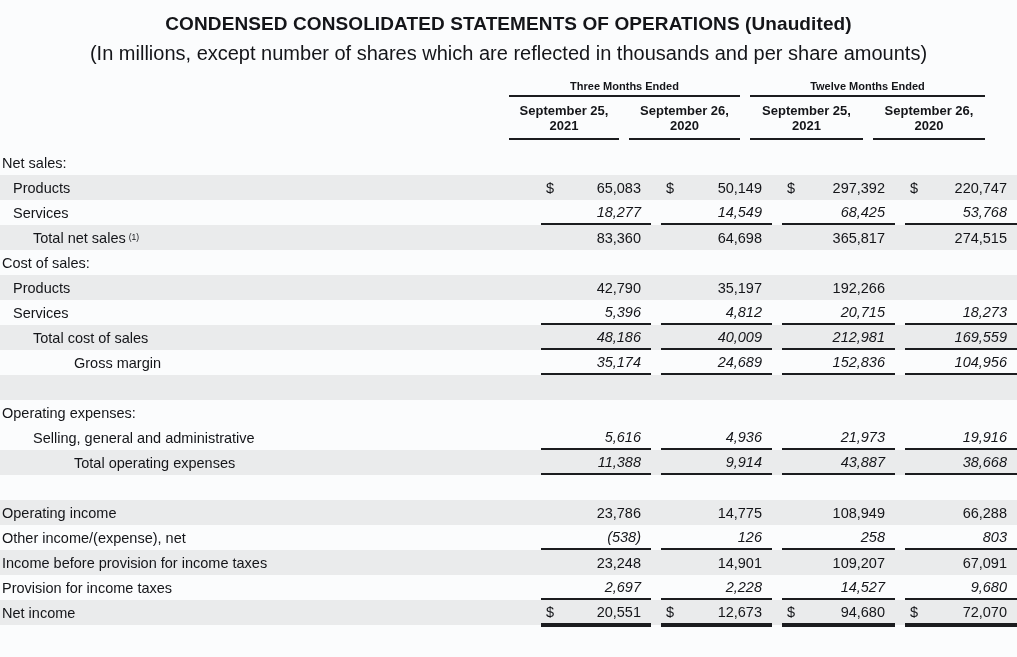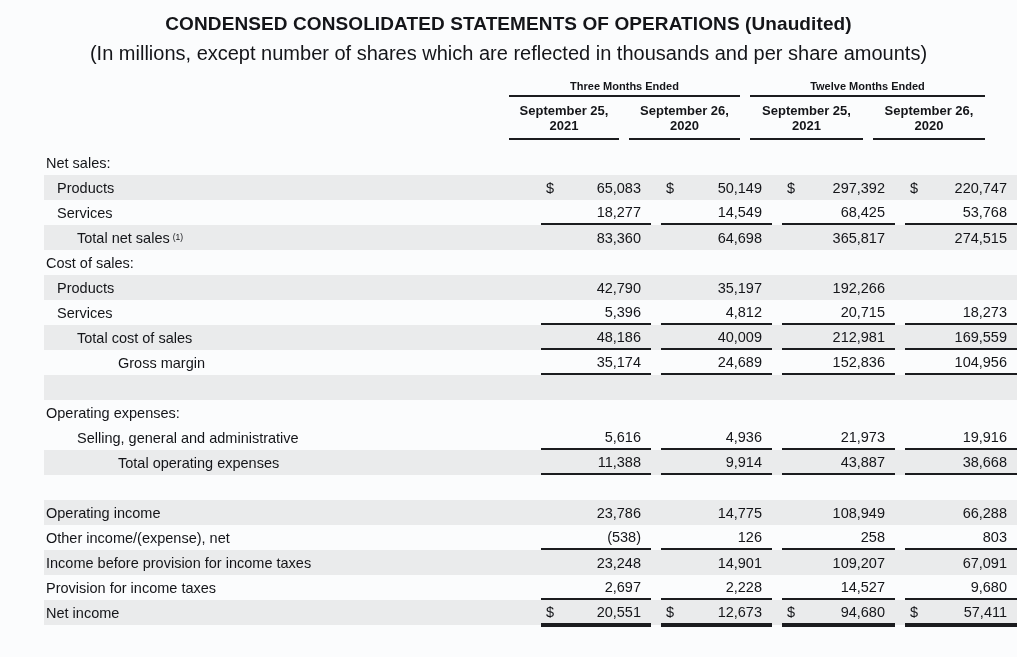--- a/index.html
+++ b/index.html
@@ -54,21 +54,21 @@
     font-size: 13px;
     font-weight: bold;
     line-height: 15px;
     padding: 4px 0 5px 0;
     border-bottom: 2px solid var(--rule);
   }
   .date-cell-1 { grid-column: 2; }
   .date-cell-2 { grid-column: 3; }
   .date-cell-3 { grid-column: 4; }
   .date-cell-4 { grid-column: 5; }
-  .table-body { margin-top: 10px; padding-left: 44px; }
+  .table-body { margin-top: 10px; }
   .row {
     display: grid;
     grid-template-columns: 1fr 110px 111px 113px 112px;
     column-gap: 10px;
     height: 25px;
     align-items: stretch;
   }
   .row.shaded { background: var(--stripe); }
   .cell-label {
     display: flex;
@@ -87,21 +87,21 @@
   .indent-3 { padding-left: 66px; margin-left: 8px; }
   .cell-num {
     display: flex;
     align-items: center;
     font-size: 14.5px;
     padding-left: 5px;
     padding-right: 10px;
   }
   .cell-num .dollar { }
   .cell-num .val { margin-left: auto; }
-  .u-single { border-bottom: 2px solid var(--rule); }
+  .u-single { border-bottom: 2px solid var(--rule); font-style: italic; }
   .u-double { border-bottom: 2px solid var(--rule); position: relative; }
   .u-double::after {
     content: "";
     position: absolute;
     left: 0; right: 0;
     bottom: -4px;
     height: 0;
     border-top: 2px solid var(--rule);
   }
 </style>
@@ -418,18 +418,18 @@
         <div class="cell-num u-double">
           <span class="dollar">$</span>
           <span class="val">12,673</span>
         </div>
         <div class="cell-num u-double">
           <span class="dollar">$</span>
           <span class="val">94,680</span>
         </div>
         <div class="cell-num u-double">
           <span class="dollar">$</span>
-          <span class="val">57,411</span>
+          <span class="val">72,070</span>
         </div>
       </div>
     </div>
 
 </div>
 
 </body></html>

